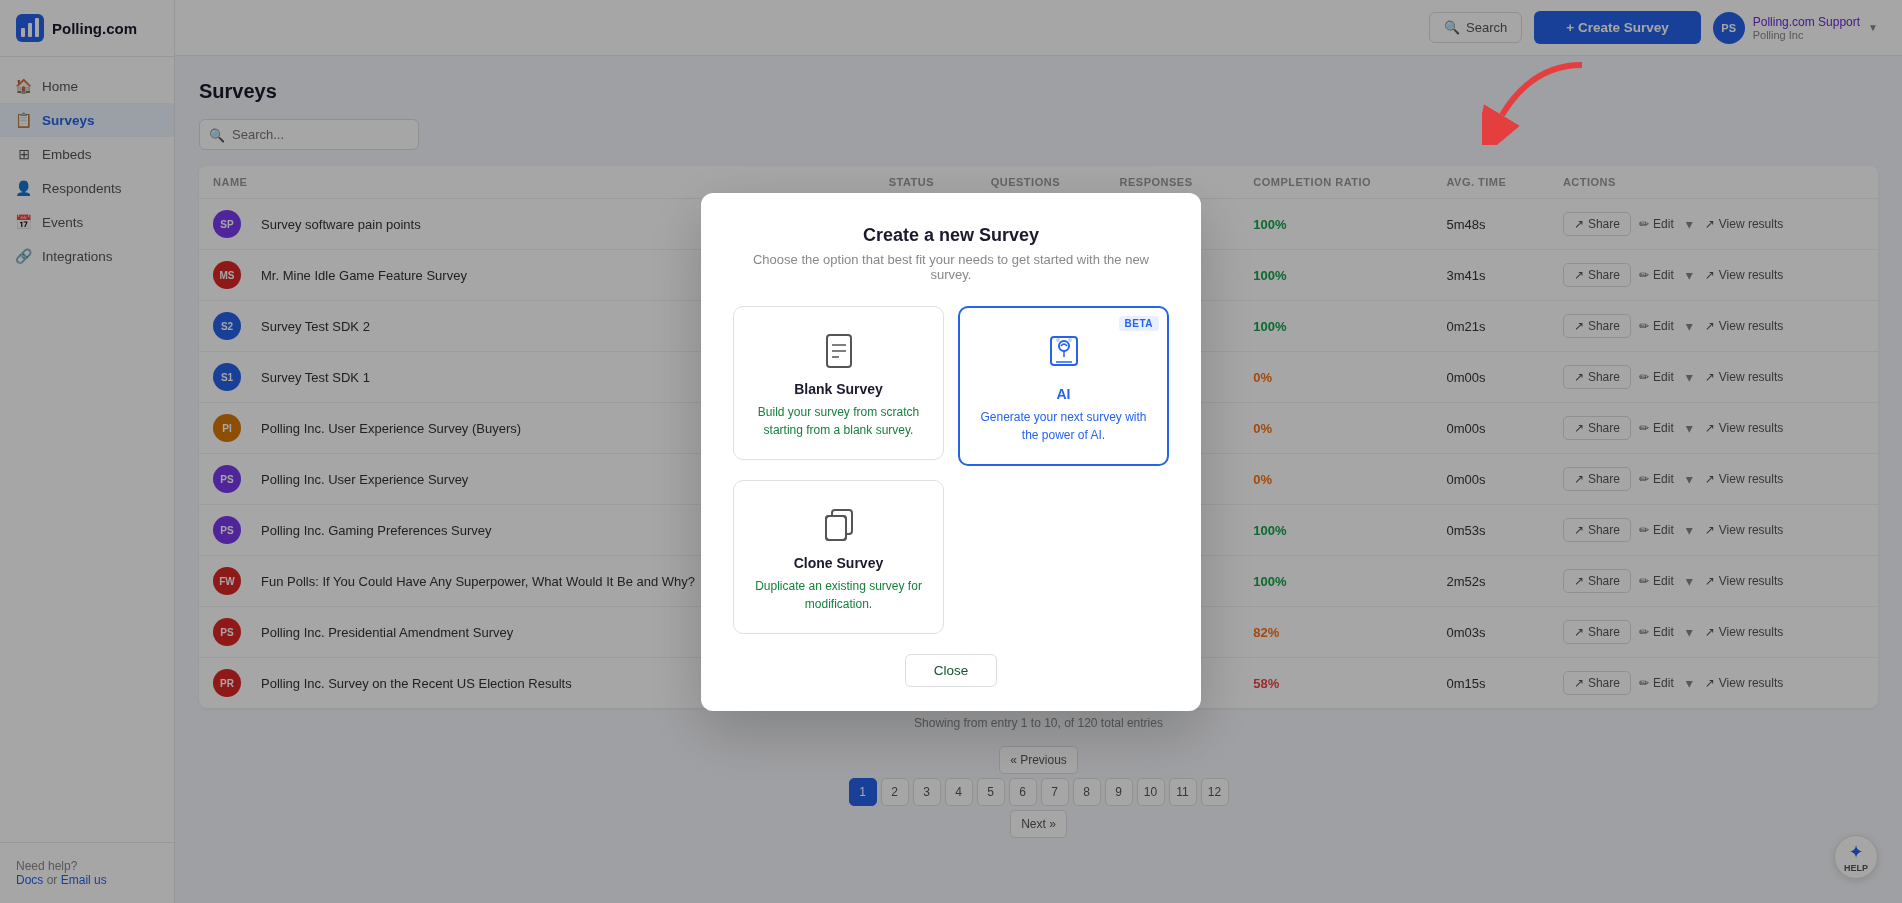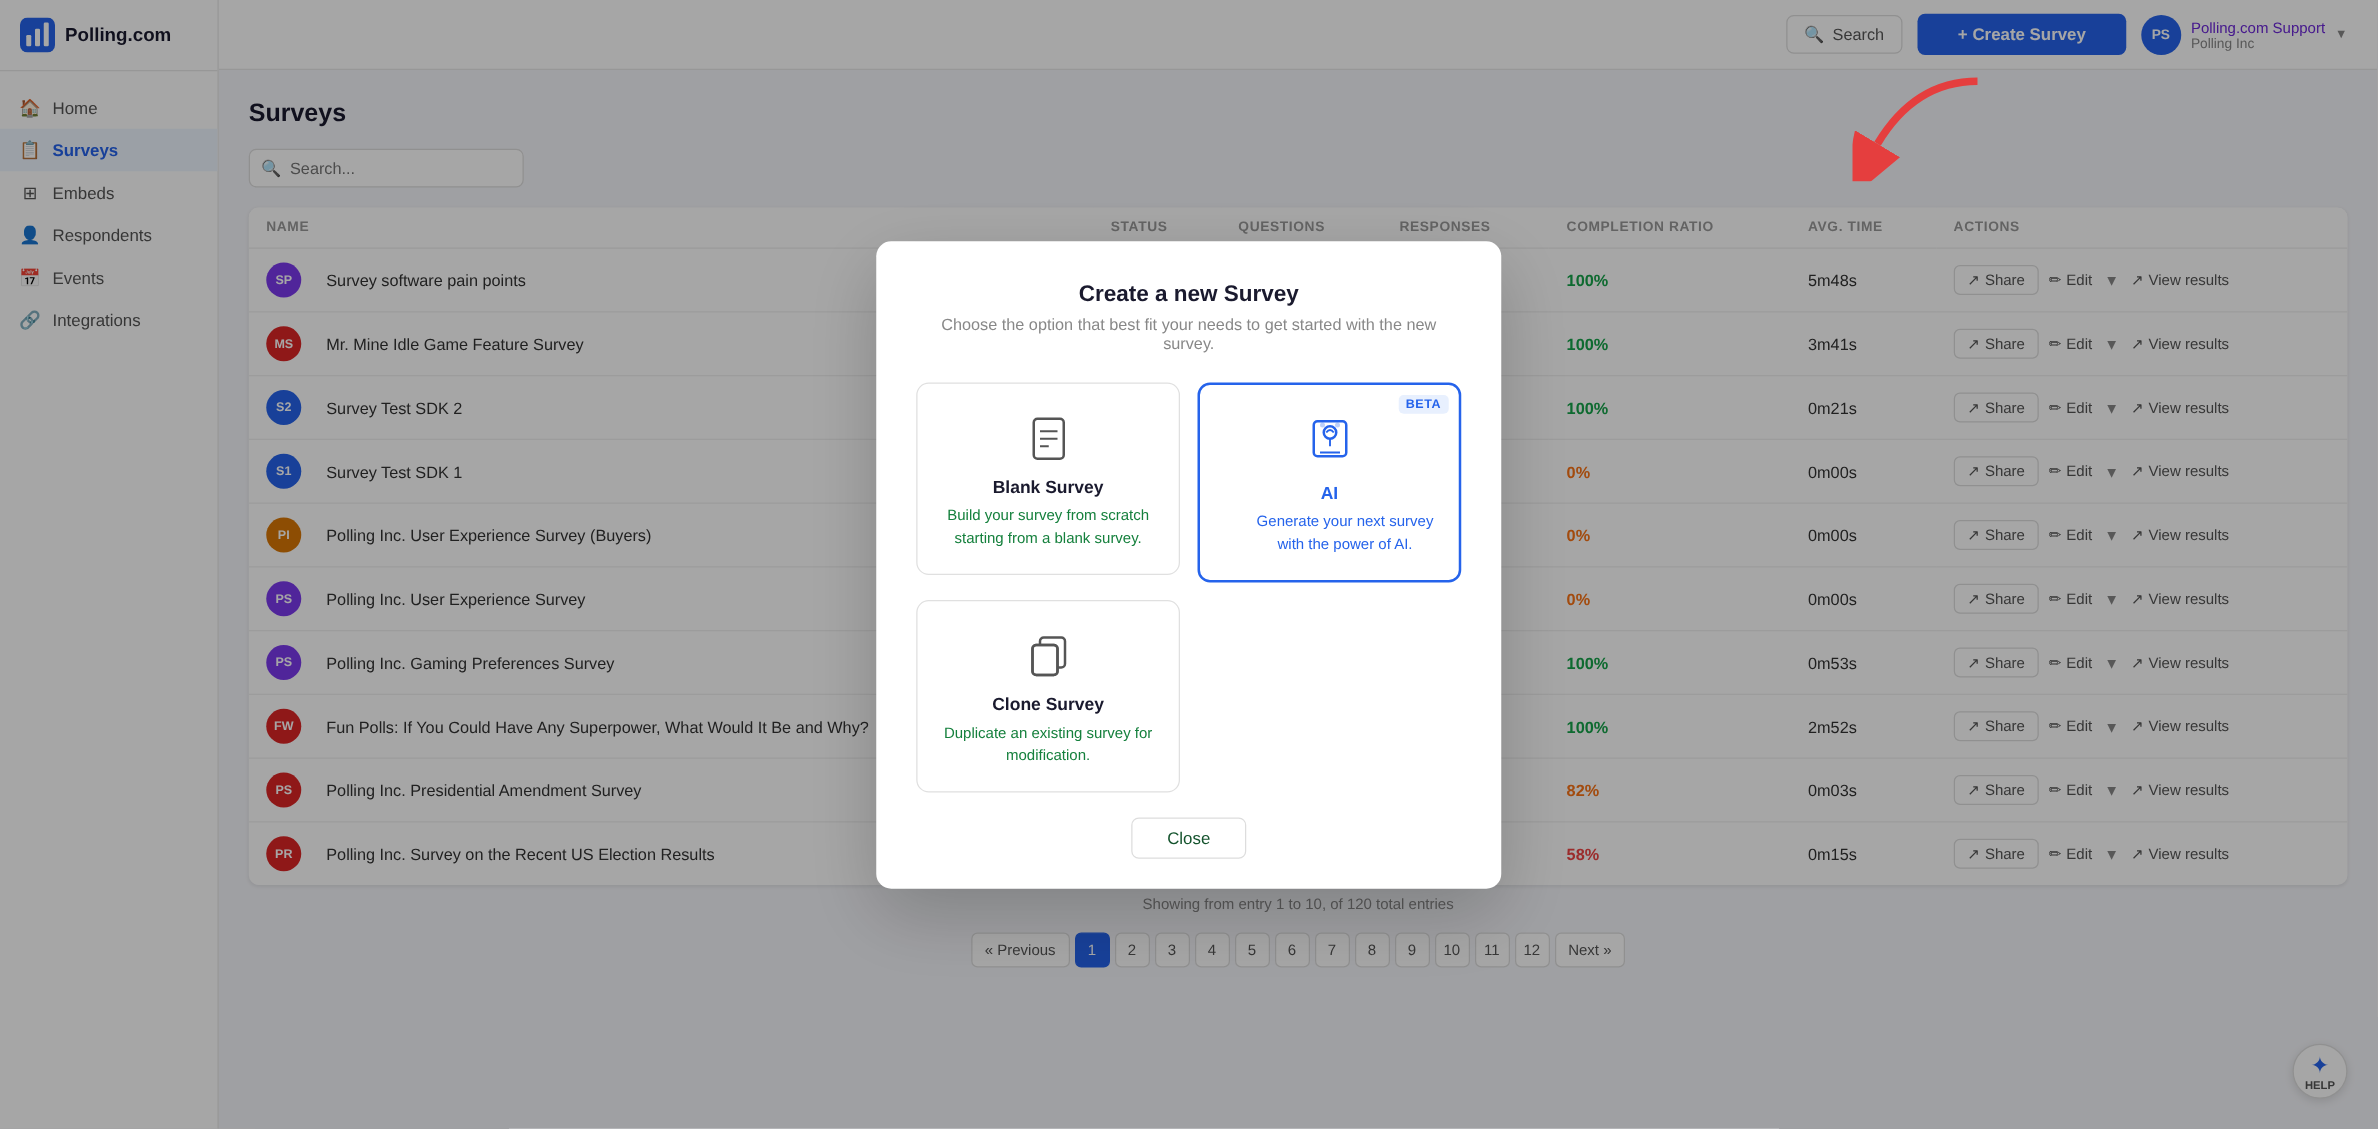--- a/index.html
+++ b/index.html
@@ -305,20 +305,21 @@
     }
 
     
     .pagination {
       display: flex;
       align-items: center;
       justify-content: center;
       gap: 4px;
       margin-top: 16px;
       font-size: 13px;
+      flex-direction: column;
     }
     .pagination-info {
       text-align: center;
       font-size: 12px;
       color: #888;
       margin-top: 8px;
     }
     .page-btn {
       width: 28px;
       height: 28px;
@@ -412,21 +413,21 @@
       font-weight: 700;
       color: #1a1a2e;
       margin-bottom: 6px;
     }
     .modal-option.highlighted .modal-option-title { color: #2563eb; }
     .modal-option-desc {
       font-size: 12px;
       color: #15803d;
       line-height: 1.5;
     }
-    .modal-option.highlighted .modal-option-desc { color: #2563eb; margin-left: 25px; }
+    .modal-option.highlighted .modal-option-desc { color: #2563eb; }
     .beta-badge {
       position: absolute;
       top: 10px;
       right: 10px;
       background: #e8f0fe;
       color: #2563eb;
       font-size: 10px;
       font-weight: 700;
       padding: 2px 6px;
       border-radius: 4px;
@@ -507,20 +508,26 @@
     </div>
     <div class="nav-item">
       <span class="nav-icon">📅</span>
       <span>Events</span>
     </div>
     <div class="nav-item">
       <span class="nav-icon">🔗</span>
       <span>Integrations</span>
     </div>
   </nav>
+  <div class="sidebar-footer">
+    <span>Need help?</span><br>
+    <a href="#">Docs</a>
+    <span> or </span>
+    <a href="#">Email us</a>
+  </div>
 </div>
 
 <div class="main">
 
   <div class="topbar">
     <button class="topright-search">
       <span>🔍</span>
       <span>Search</span>
     </button>
     <button class="create-btn">

